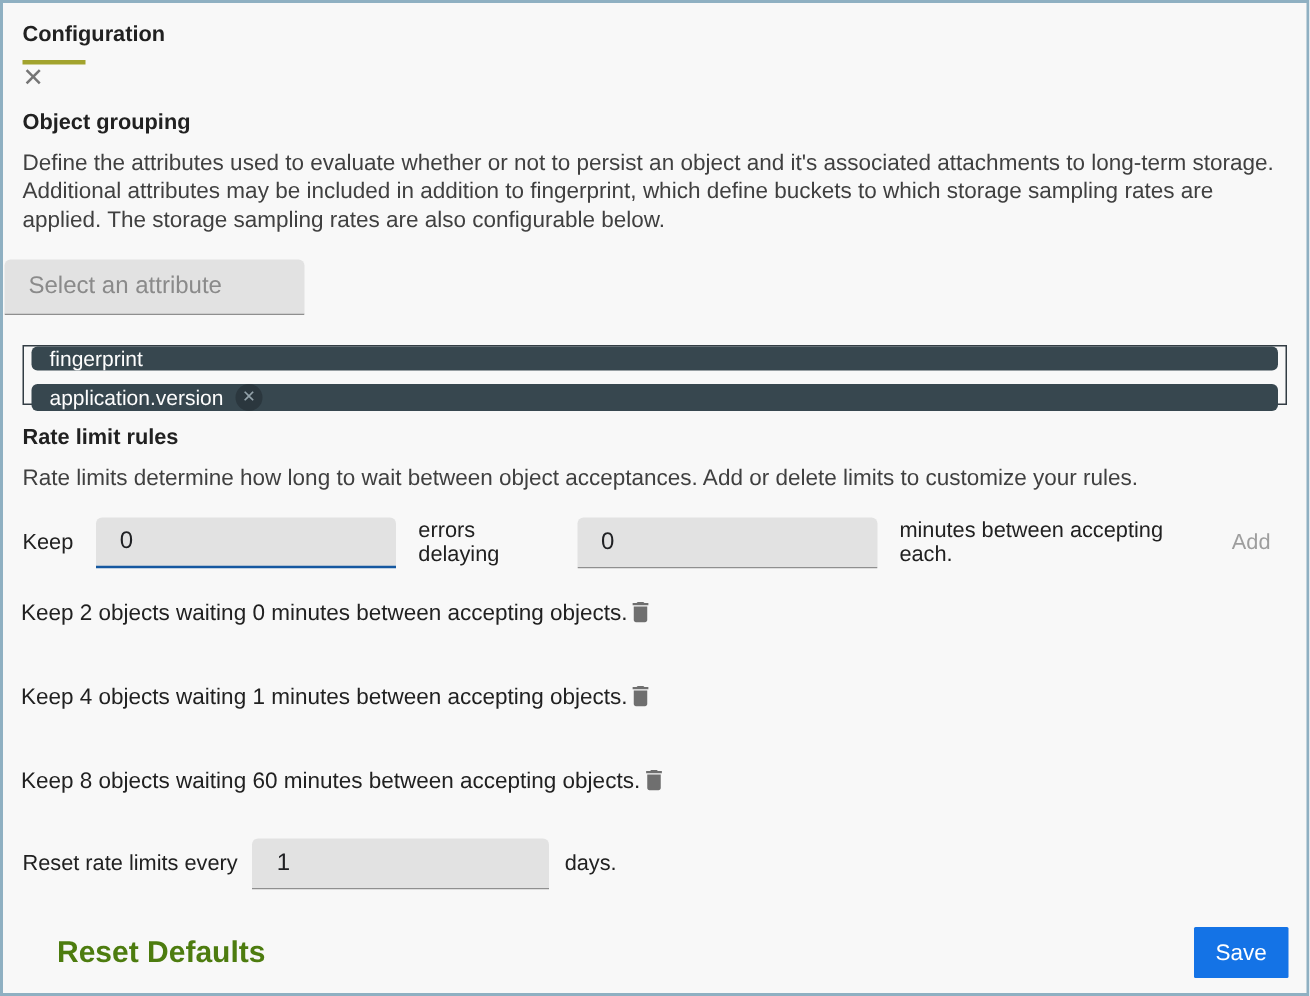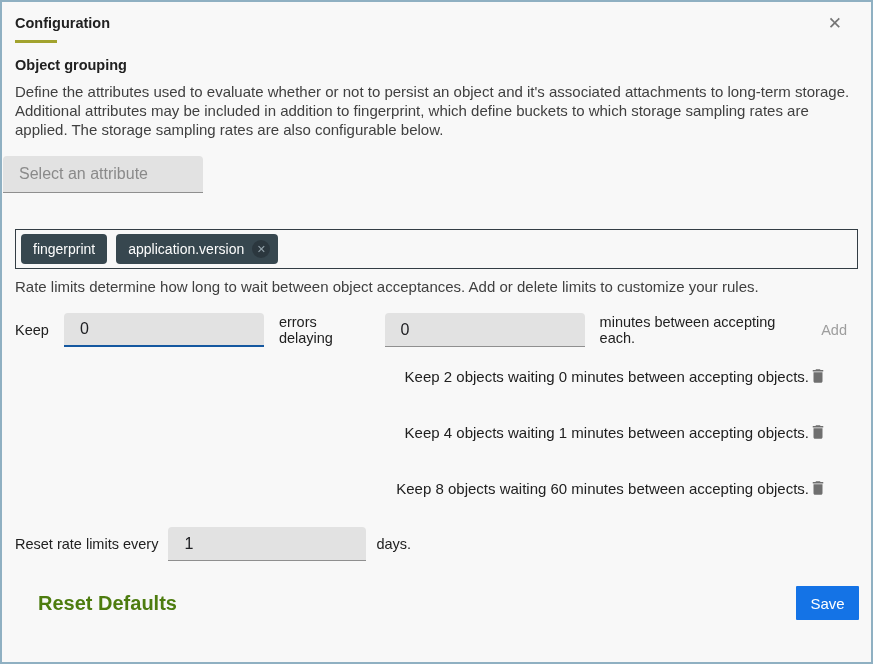--- a/index.html
+++ b/index.html
@@ -6,21 +6,21 @@
   .dialog{
     position:relative;
     width:873px;height:664px;
     box-sizing:border-box;
     background:#f8f8f8;
     border:2px solid #8fb0c2;
     font-family:"Liberation Sans", sans-serif;
     color:#212121;
     overflow:hidden;
   }
-  .header{display:flex;justify-content:space-between;align-items:flex-start;padding:13px 29px 0 13px;}
+  .header{display:flex;justify-content:space-between;align-items:flex-start;padding:13px 29px 0 13px;flex-direction:column;}
   .title{font-size:14.5px;font-weight:bold;line-height:16px;}
   .title-underline{width:42px;height:3px;background:#a2a32e;margin-top:9px;}
   .close-btn{
     background:none;border:none;cursor:pointer;
     font-size:17px;color:#757575;line-height:16px;padding:0;margin-top:1px;
     font-family:"Liberation Sans", sans-serif;
   }
   .section-heading{font-size:14.5px;font-weight:bold;margin:14px 13px 0 13px;line-height:17px;}
   .section-desc{font-size:15px;margin:8px 13px 0 13px;line-height:19px;color:#404040;}
   .filled-input{
@@ -32,26 +32,27 @@
     font-family:"Liberation Sans", sans-serif;
     font-size:16px;
     color:#202124;
     padding:0 16px;
     outline:none;
   }
   .filled-input::placeholder{color:#8a8a8a;}
   .select-attr{display:block;margin:17px 13px 0 1px;width:200px;height:37px;}
   .chips-box{
     box-sizing:border-box;
-    margin:36px 13px 0 13px;
+    margin:20px 13px 0 13px;
     height:40px;
     border:1.5px solid #333d44;
-    display:flex;align-items:center;gap:9px;
+    display:flex;gap:9px;
     padding:0 5px;
     background:transparent;
+    flex-direction:column;
   }
   .chip{
     display:flex;align-items:center;gap:8px;
     height:30px;padding:0 12px;
     background:#37474f;border-radius:4px;
     color:#fdfdfd;font-size:14px;
     cursor:default;
   }
   .chip-x{
     width:18px;height:18px;border-radius:50%;
@@ -62,21 +63,21 @@
   }
   .keep-row{
     display:flex;align-items:center;gap:15px;
     margin:16px 24px 0 13px;height:36px;
     font-size:14.5px;
   }
   .keep-row .filled-input{width:200px;height:34px;}
   .focused{border-bottom:2px solid #1558a0;}
   .add-label{color:#9e9e9e;font-size:14.5px;margin-left:3px;}
   .rule-row{
-    display:flex;align-items:center;justify-content:flex-end;
+    display:flex;align-items:center;justify-content:flex-start;
     height:56px;
     margin:0 44px 0 12px;
     font-size:15px;
   }
   .rule-row:first-of-type{margin-top:12px;}
   .trash-btn{background:none;border:none;padding:0;cursor:pointer;width:18px;height:20px;}
   .reset-row{
     display:flex;align-items:center;gap:10px;
     margin:11px 13px 0 13px;height:34px;
     font-size:14.5px;
@@ -117,20 +118,21 @@
   <div class="chips-box">
     <div class="chip">
       <span>fingerprint</span>
     </div>
     <div class="chip">
       <span>application.version</span>
       <span class="chip-x">✕</span>
     </div>
   </div>
 
+  <div class="section-heading">Rate limit rules</div>
   <div class="section-desc">Rate limits determine how long to wait between object acceptances. Add or delete limits to customize your rules.</div>
 
   <div class="keep-row">
     <span>Keep</span>
     <input class="filled-input focused" value="0" style="">
     <span>errors delaying</span>
     <input class="filled-input" value="0" style="">
     <span>minutes between accepting each.</span>
     <span class="add-label">Add</span>
   </div>

